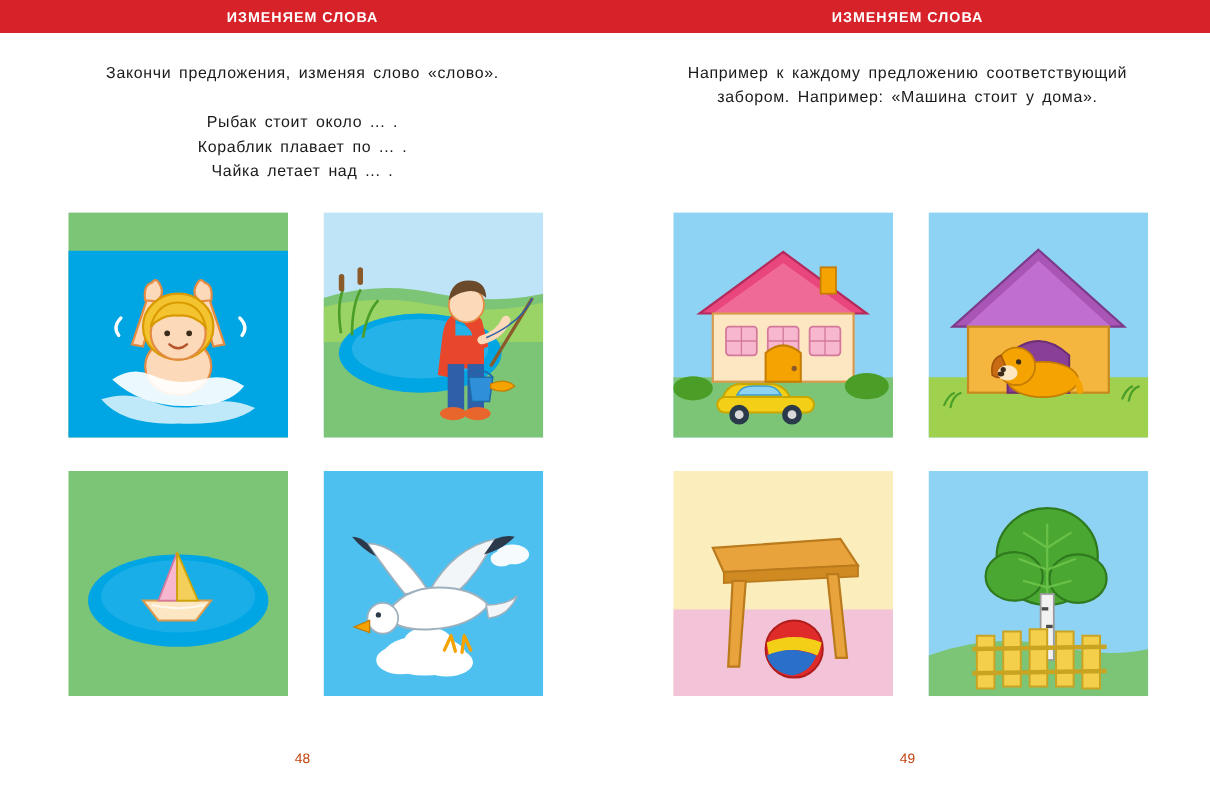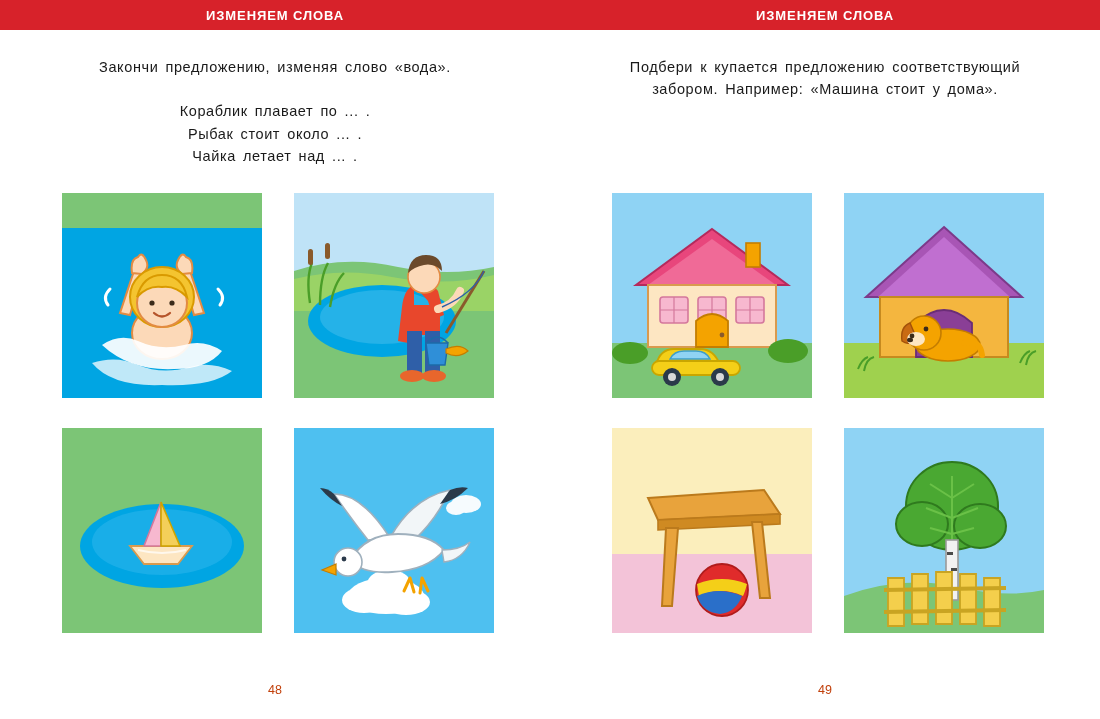--- a/index.html
+++ b/index.html
@@ -94,26 +94,26 @@
 
 <div class="spread">
 
   <div class="page">
 
     <div class="banner">
       <span class="banner-text">ИЗМЕНЯЕМ СЛОВА</span>
     </div>
 
     <div class="instructions">
-      <div>Закончи предложению, изменяя слово «вода».</div>
+      <div>Закончи предложения, изменяя слово «слово».</div>
     </div>
 
     <div class="tasks">
+      <div class="task-line">Рыбак стоит около ... .</div>
       <div class="task-line">Кораблик плавает по ... .</div>
-      <div class="task-line">Рыбак стоит около ... .</div>
       <div class="task-line">Чайка летает над ... .</div>
     </div>
 
     <div class="grid">
 
       <div class="cell">
         <svg width="200" height="205" viewBox="0 0 200 205">
           <rect x="0" y="0" width="200" height="205" fill="#7cc576"></rect>
           <rect x="0" y="35" width="200" height="170" fill="#00a5e3"></rect>
 
@@ -232,21 +232,21 @@
     <div class="page-number">48</div>
   </div>
 
   <div class="page">
 
     <div class="banner">
       <span class="banner-text">ИЗМЕНЯЕМ СЛОВА</span>
     </div>
 
     <div class="instructions">
-      <div>Подбери к купается предложению соответствующий</div>
+      <div>Например к каждому предложению соответствующий</div>
       <div>забором. Например: «Машина стоит у дома».</div>
     </div>
 
 
     <div class="grid">
 
       <div class="cell">
         <svg width="200" height="205" viewBox="0 0 200 205">
           <rect x="0" y="0" width="200" height="205" fill="#8fd3f4"></rect>
           <rect x="0" y="150" width="200" height="55" fill="#7cc576"></rect>

